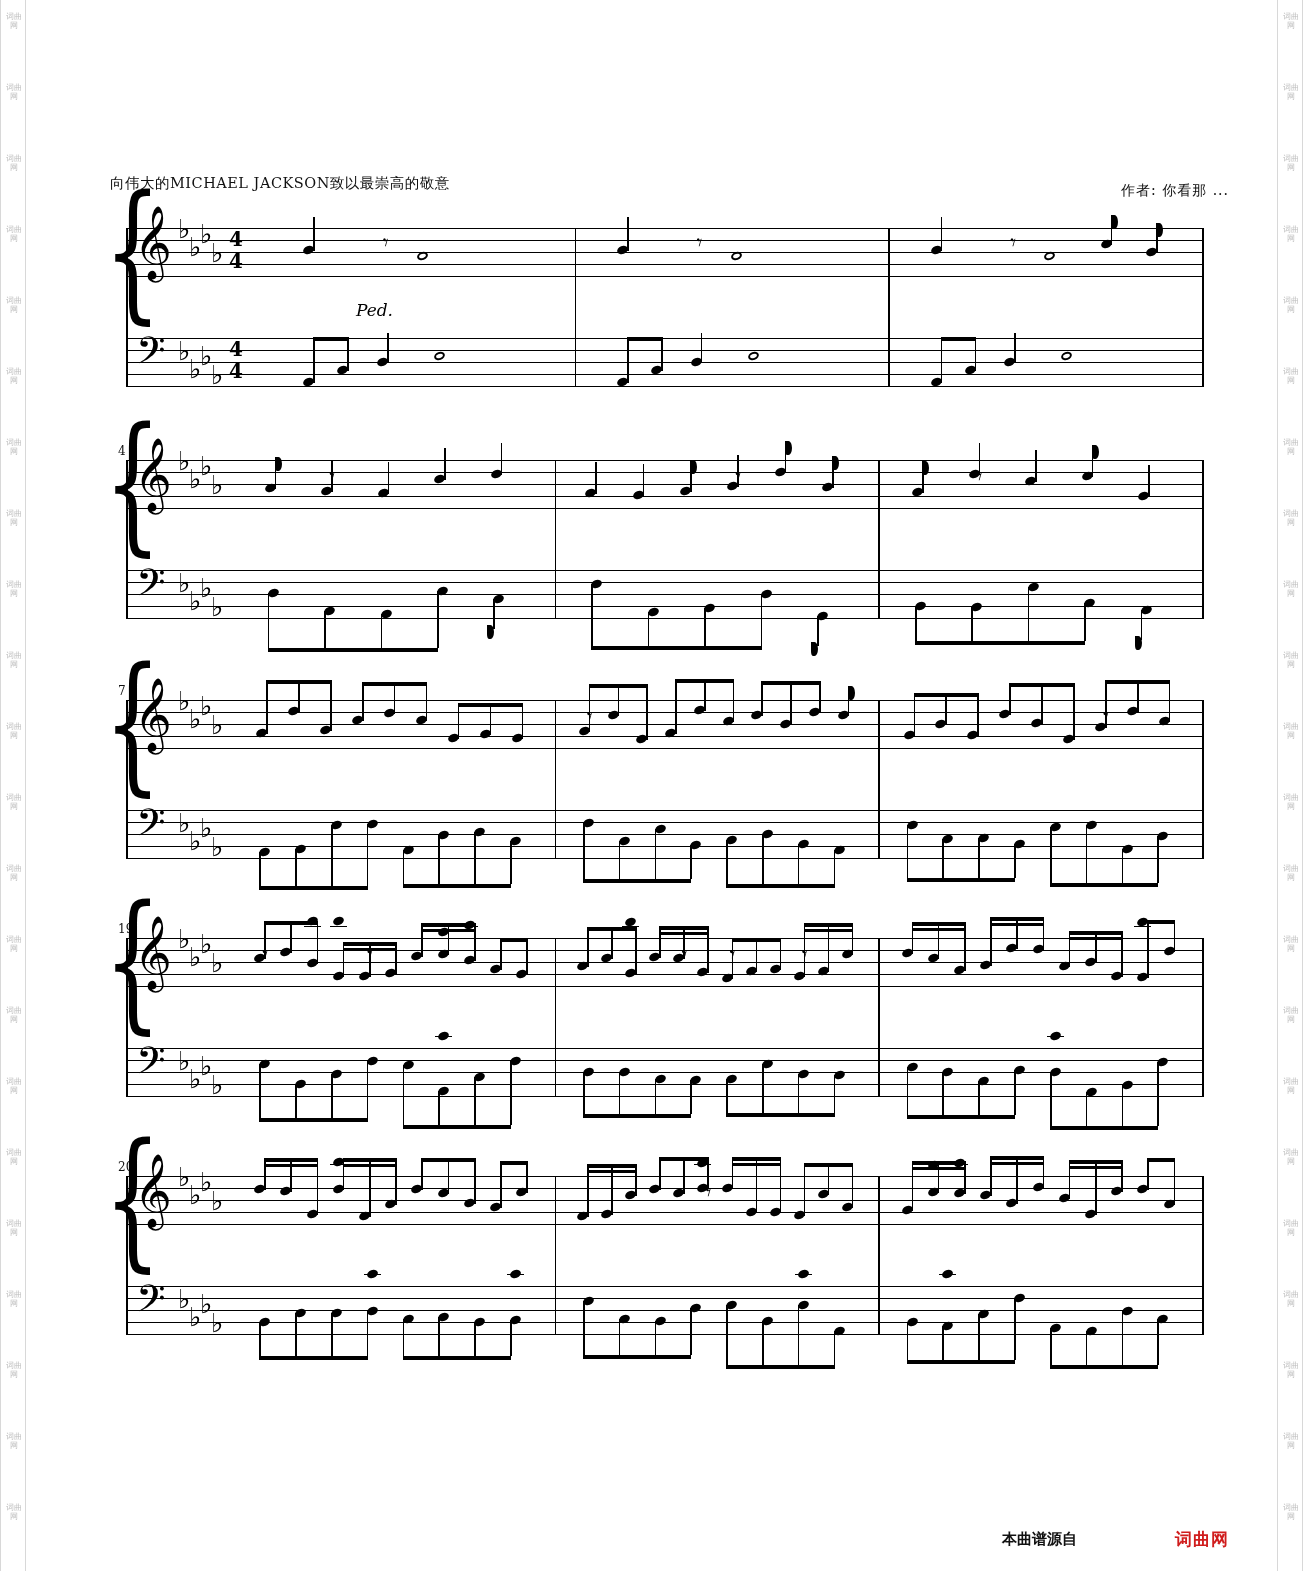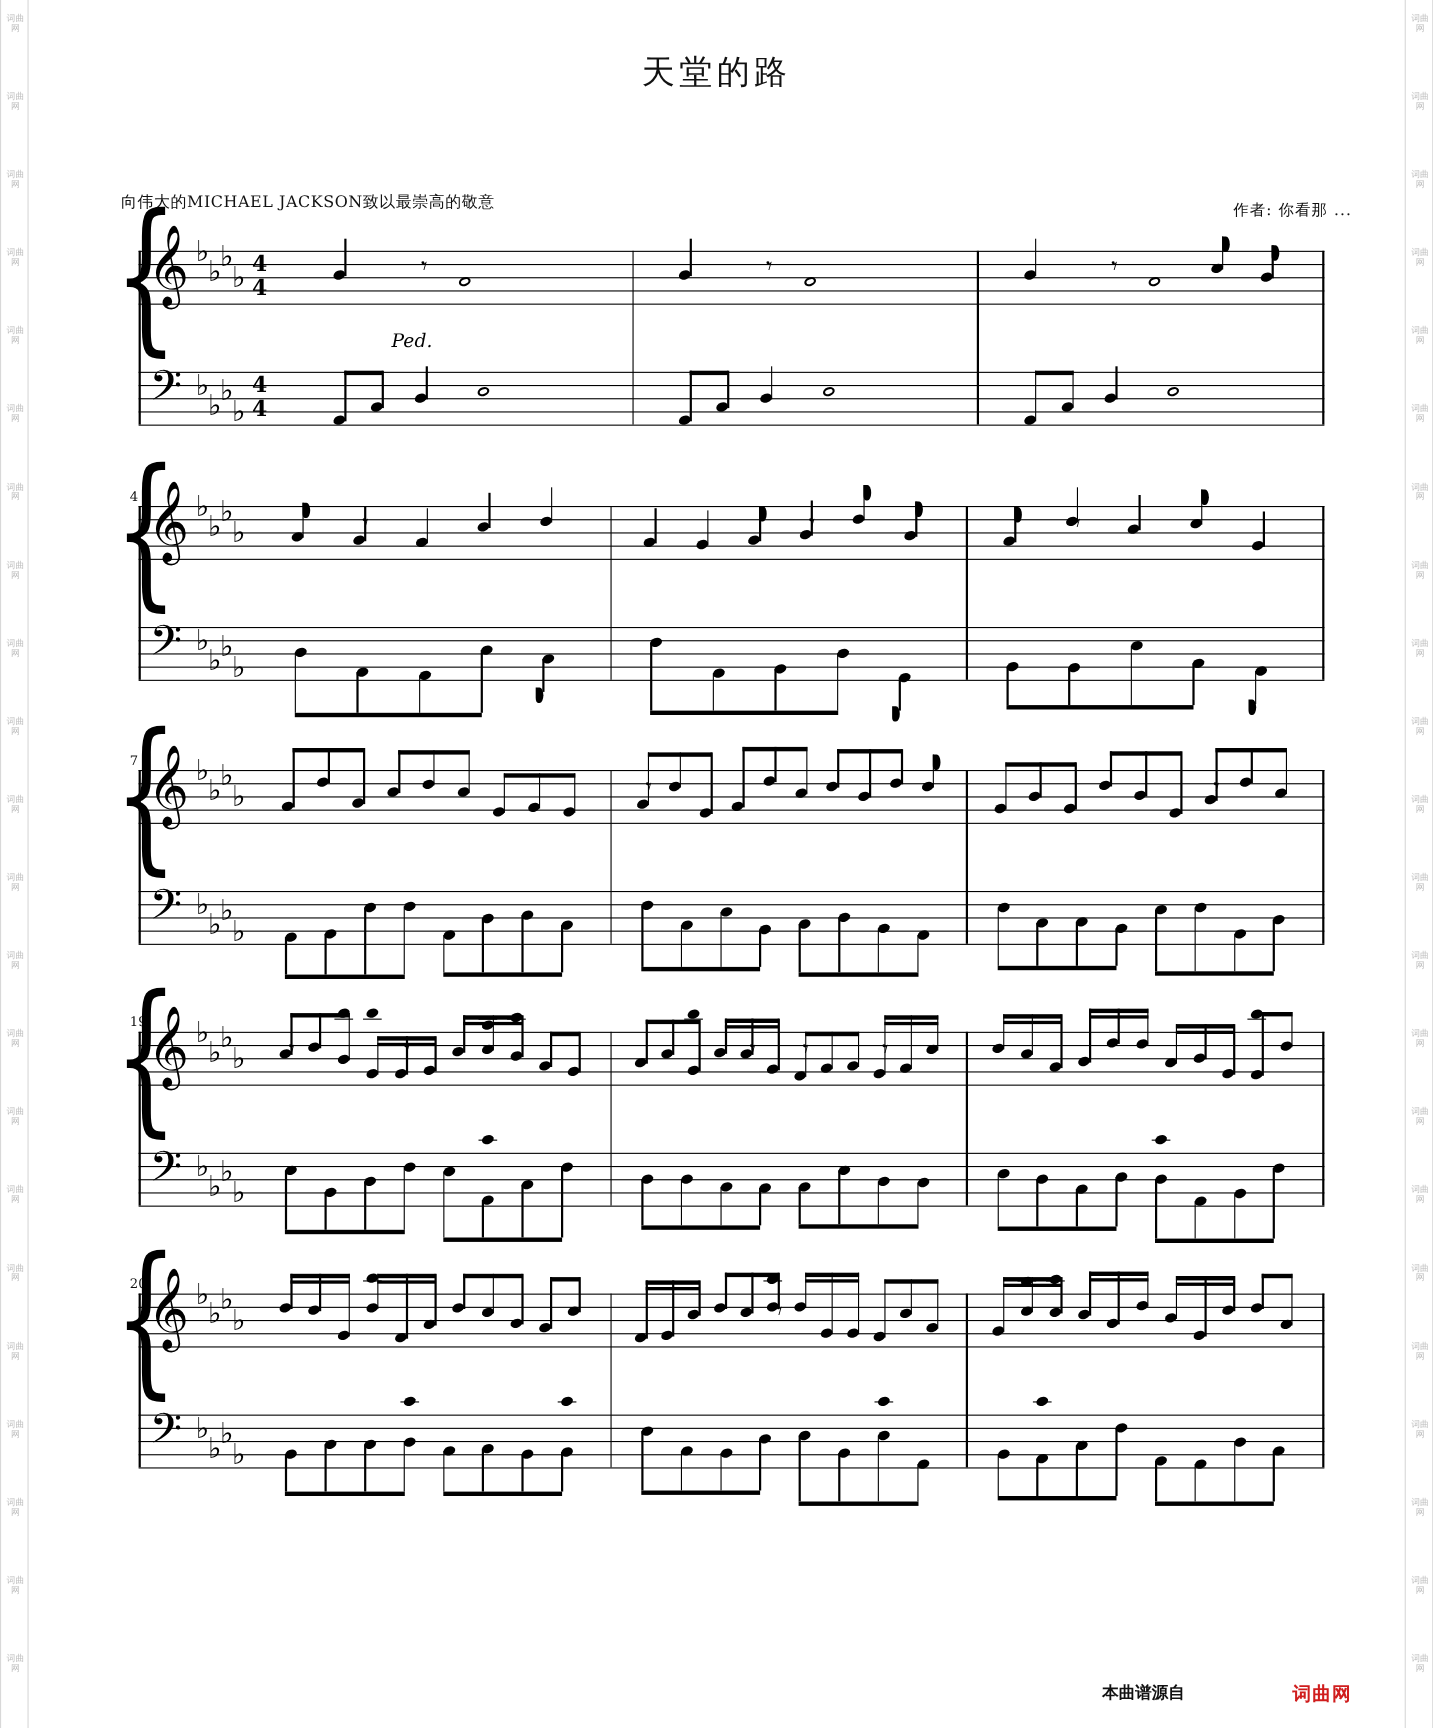--- a/index.html
+++ b/index.html
@@ -291,21 +291,20 @@
     <div class="wm-item" style="top: 1148px;">词曲网</div>
     <div class="wm-item" style="top: 1219px;">词曲网</div>
     <div class="wm-item" style="top: 1290px;">词曲网</div>
     <div class="wm-item" style="top: 1361px;">词曲网</div>
     <div class="wm-item" style="top: 1432px;">词曲网</div>
     <div class="wm-item" style="top: 1503px;">词曲网</div>
   </div>
 
 <div class="page">
 
-  <div class="title">天堂的路</div>
   <div class="dedication">向伟大的MICHAEL  JACKSON致以最崇高的敬意</div>
   <div class="author">作者: 你看那 ...</div>
 
   <div id="systems">
       <div class="system" style="top: 228px;">
         <div class="staff" style="top: 0px;">
           <div class="line"></div>
           <div class="line"></div>
           <div class="line"></div>
           <div class="line"></div>

